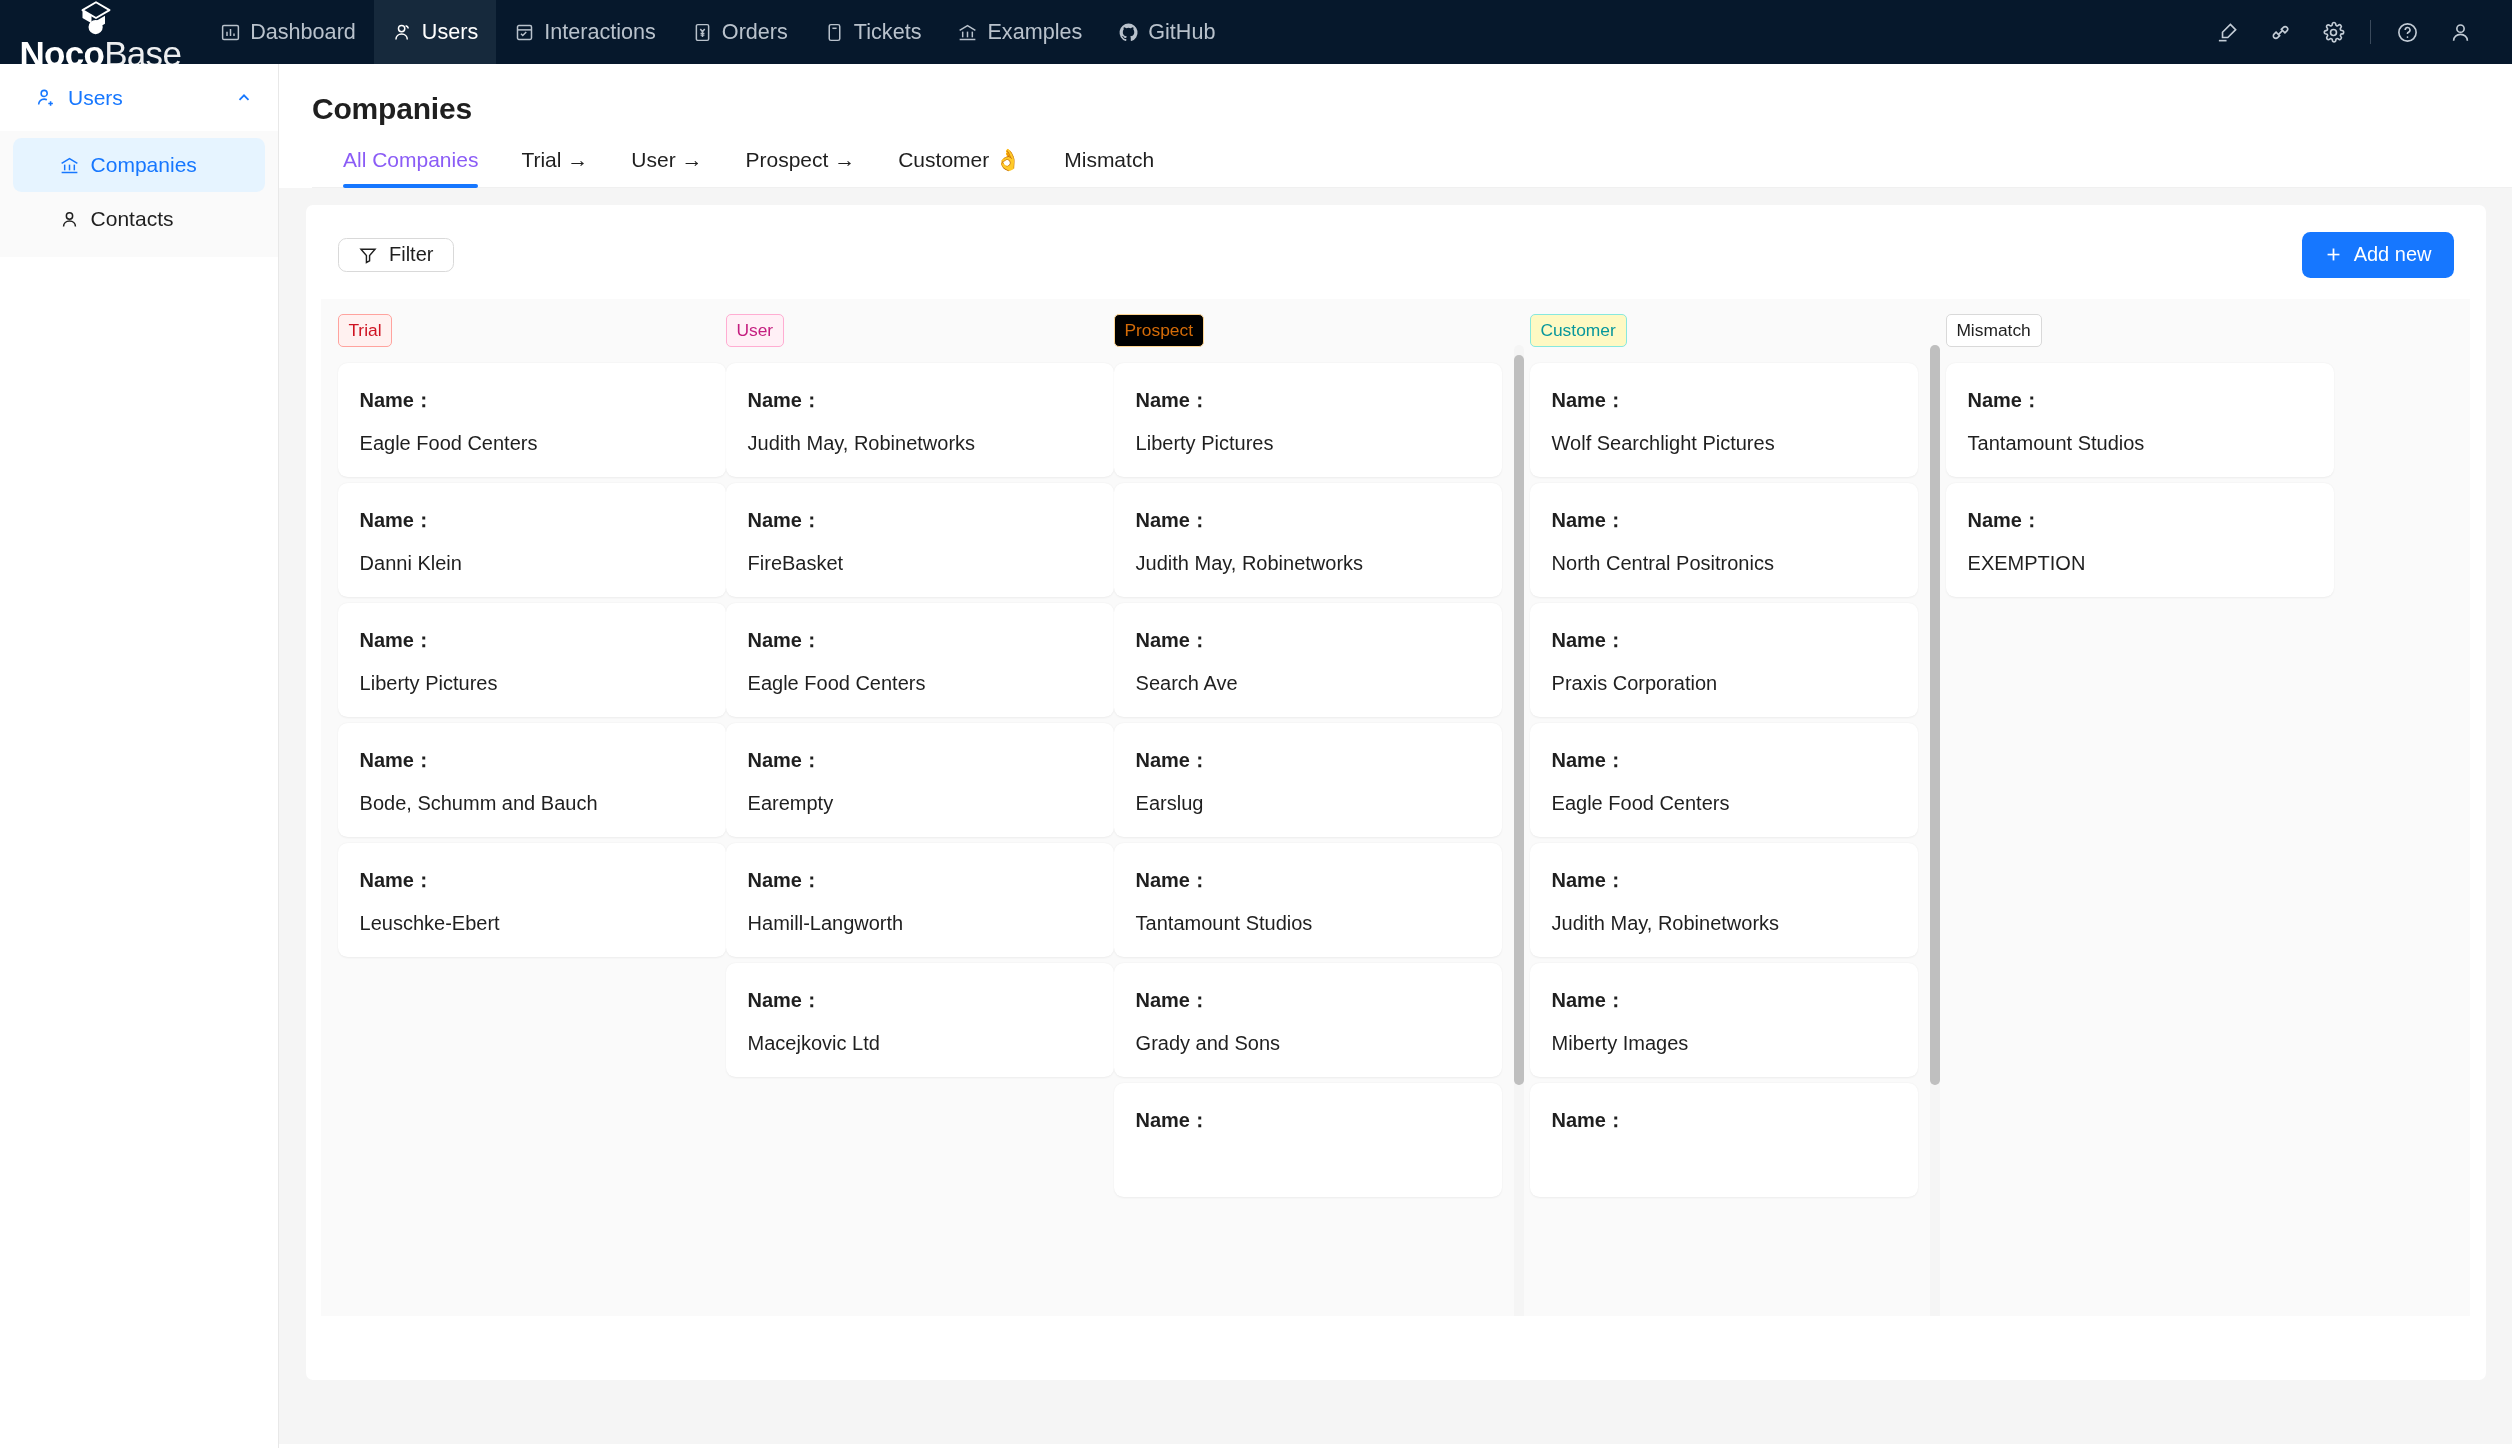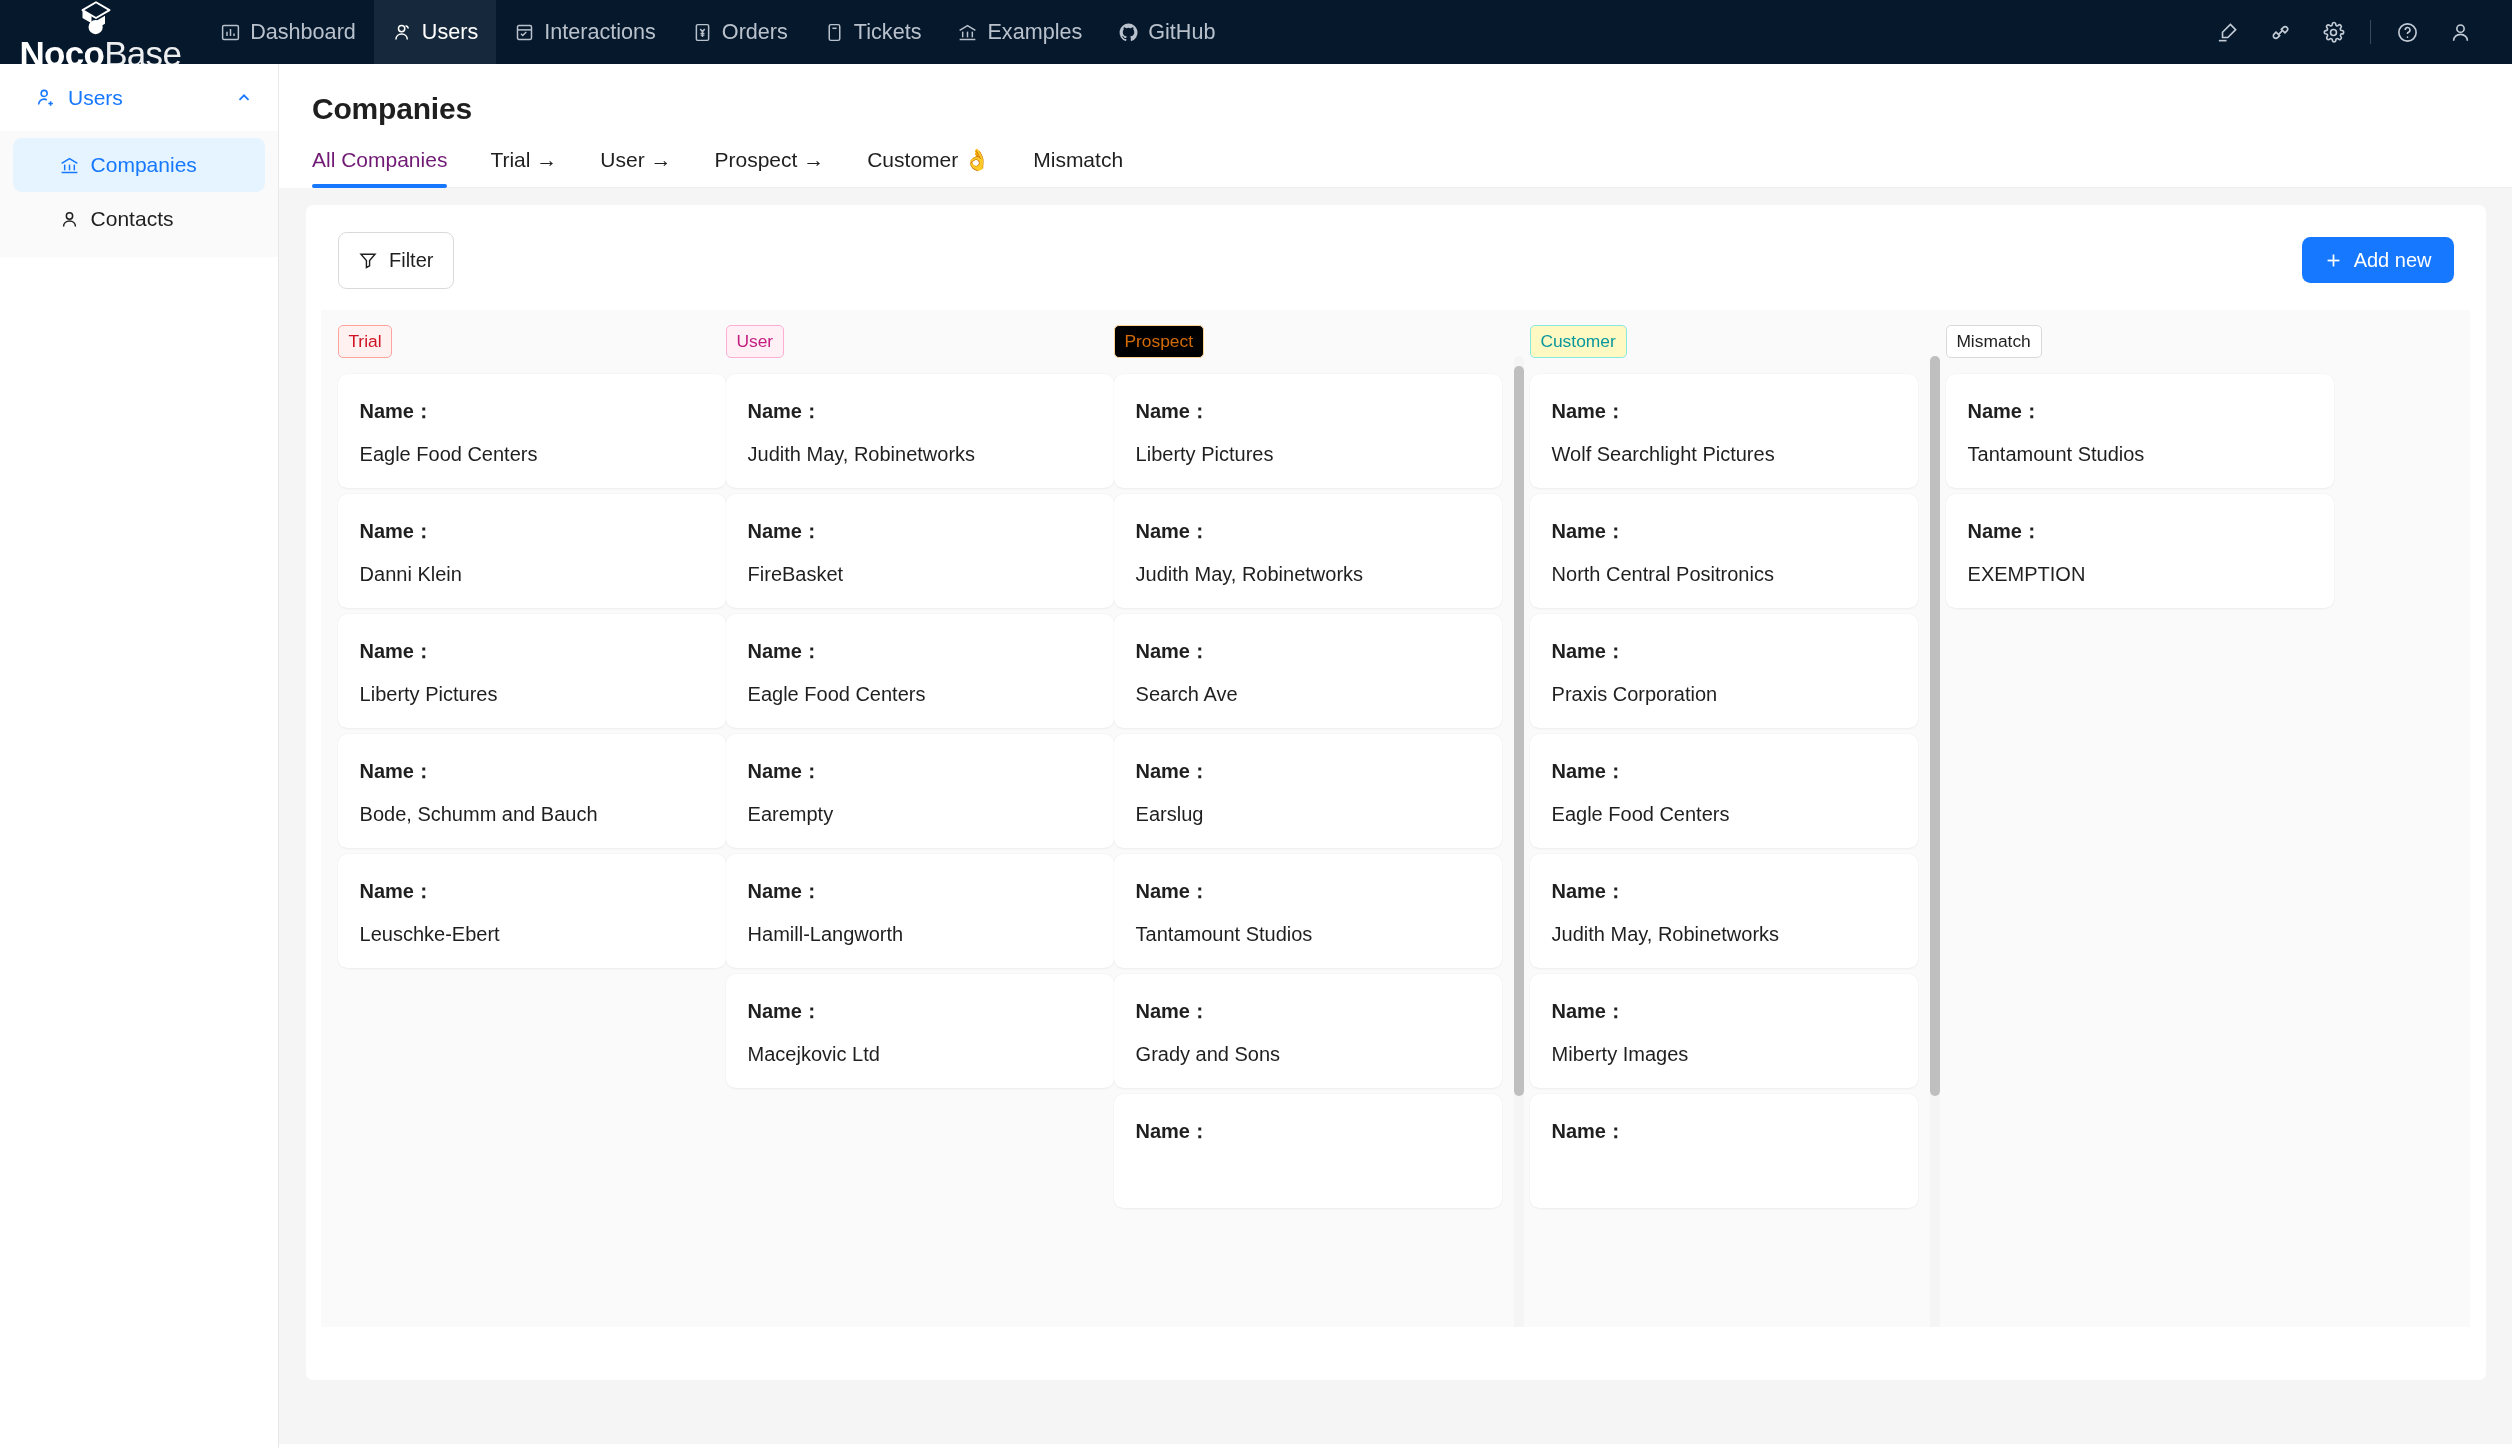--- a/index.html
+++ b/index.html
@@ -96,41 +96,41 @@
     display: flex; align-items: flex-end; gap: 0;
     margin-top: 22px; padding-left: 0;
     border-bottom: 0.7px solid #f0f0f0;
     width: 2200px;
   }
   .tab {
     font-size: 21px; color: #1f1f1f;
     padding: 0 0 15.4px 0; margin-right: 43px;
     white-space: nowrap; cursor: pointer; position: relative;
   }
-  .tab.active { color: #701a75; }
+  .tab.active { color: #8b5cf6; margin-left: 31px; }
   .tab.active::after {
     content: ""; position: absolute; left: 0; right: 0; bottom: -0.7px;
     height: 4.2px; background: #1677ff; border-radius: 2.1px;
   }
 
   .content-wrap { padding: 16.7px 26.5px 0 26.5px; background: #f5f5f5; height: 1256px; }
   .panel {
     background: #ffffff;
     border-radius: 7px;
     height: 1175px;
     overflow: hidden;
     position: relative;
   }
   .panel-toolbar {
     display: flex; align-items: center;
     padding: 26.5px 32px 21px 32px;
   }
   .btn-filter {
     display: flex; align-items: center; gap: 11px;
-    height: 57px; padding: 0 19.5px;
+    height: 34px; padding: 0 19.5px;
     border: 0.7px solid #d9d9d9; border-radius: 8.4px;
     background: #ffffff; font-size: 20px; color: #1f1f1f; cursor: pointer;
   }
   .btn-filter svg { width: 20px; height: 20px; }
   .btn-add {
     margin-left: auto;
     display: flex; align-items: center; gap: 11px;
     height: 46px; padding: 0 22px;
     background: #1677ff; border: none; border-radius: 8.4px;
     color: #ffffff; font-size: 20px; font-weight: 500; cursor: pointer;

